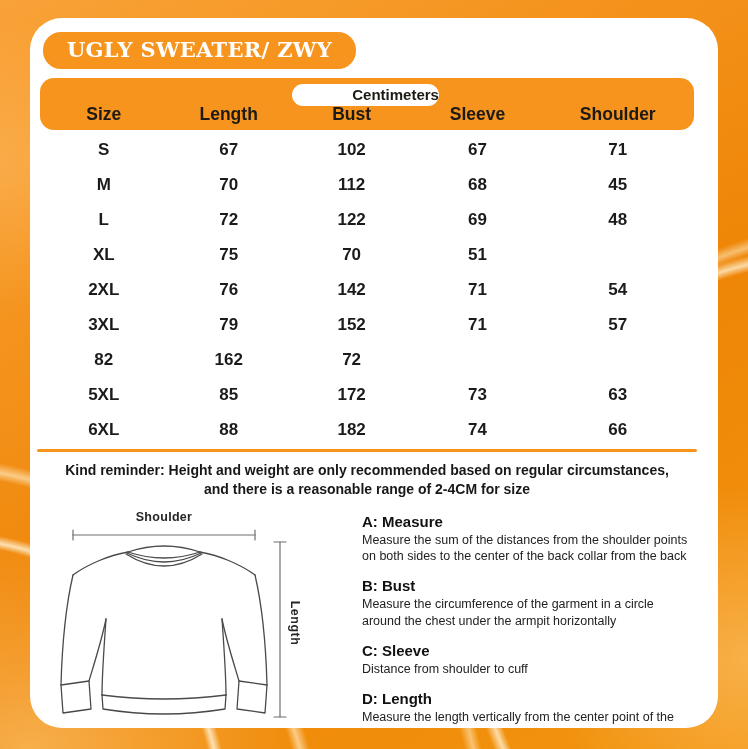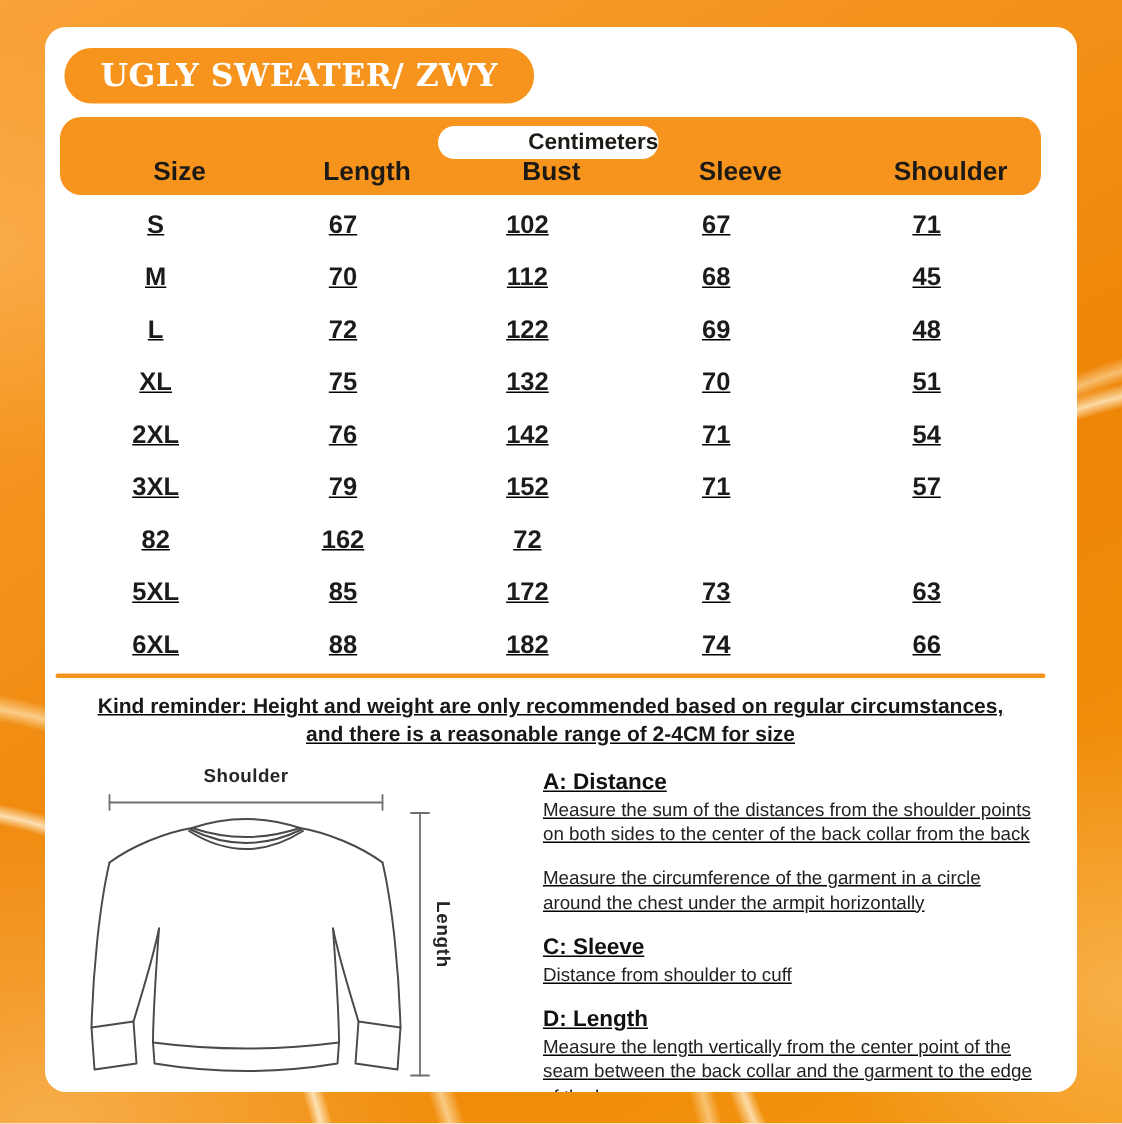--- a/index.html
+++ b/index.html
@@ -14,23 +14,22 @@
       radial-gradient(circle 500px at 830px 610px, rgba(255,238,205,0) 69.5%, rgba(255,238,205,.8) 71%, rgba(255,238,205,0) 72.8%),
       radial-gradient(circle 560px at 870px 640px, rgba(255,228,180,0) 72%, rgba(255,228,180,.6) 73.4%, rgba(255,228,180,0) 75%),
       radial-gradient(ellipse 420px 320px at 4% 100%, rgba(255,206,130,.55), transparent 65%),
       radial-gradient(ellipse 320px 270px at 100% 88%, rgba(255,206,130,.5), transparent 65%),
       radial-gradient(ellipse 300px 240px at 0% 22%, rgba(255,195,115,.4), transparent 60%),
       linear-gradient(150deg, #f9a238 0%, #f4941e 28%, #ee8506 58%, #f2950f 100%);
   }
 
   .card{
     position:absolute; left:30px; right:30px; top:18px; bottom:21px;
-    background:#ffffff; border-radius:14px; overflow:hidden;
+    background:#ffffff; border-radius:32px; overflow:hidden;
     padding:10px 24px 0 10px;
-    text-decoration:underline;
   }
 
   .title-pill{
     display:inline-block; margin:4px 0 0 3px;
     background:#F7941E; color:#ffffff;
     font-family:"DejaVu Serif", serif; font-weight:bold;
     font-size:21px; letter-spacing:.3px;
     padding:5px 24px 7px 24px; border-radius:18px;
   }
 
@@ -44,21 +43,21 @@
     color:#1d1a16; font-weight:700; font-size:15px;
     text-align:right; line-height:22px;
   }
   .grid-row{
     display:grid;
     grid-template-columns:19.5% 18.7% 18.9% 19.6% 23.3%;
     text-align:center;
   }
   .head-row{
     position:absolute; bottom:5px; width:100%;
-    font-weight:700; font-size:17.5px; color:#1d1a16;margin-left:16px;
+    font-weight:700; font-size:17.5px; color:#1d1a16;
   }
 
   .tbody{ padding-top:2px; }
   .trow{ height:35px; align-items:center; font-size:17px; color:#1b1b1b; }
   .cell{ font-weight:600; }
   .cell.size{ font-weight:700; }
 
   .divider{ height:3px; background:#F7941E; margin:2px -3px 0 -3px; border-radius:2px; }
 
   .reminder{
@@ -126,21 +125,20 @@
         <div class="grid-row trow">
           <div class="cell size">L</div>
           <div class="cell">72</div>
           <div class="cell">122</div>
           <div class="cell">69</div>
           <div class="cell">48</div>
         </div>
         <div class="grid-row trow">
           <div class="cell size">XL</div>
           <div class="cell">75</div>
-          <div class="cell">132</div>
           <div class="cell">70</div>
           <div class="cell">51</div>
         </div>
         <div class="grid-row trow">
           <div class="cell size">2XL</div>
           <div class="cell">76</div>
           <div class="cell">142</div>
           <div class="cell">71</div>
           <div class="cell">54</div>
         </div>
@@ -220,24 +218,25 @@
             <path d="M164,92 C166,120 168,150 168,168"></path>
 
             <path d="M44,168 Q106,176 168,168"></path>
             <path d="M44,168 L45,182 Q106,192 167,182 L168,168"></path>
           </g>
         </svg>
       </div>
 
       <div class="descs">
           <div class="desc-block">
-            <div class="desc-h">A: Distance</div>
+            <div class="desc-h">A: Measure</div>
             <div class="desc-b">Measure the sum of the distances from the shoulder points on both sides to the center of the back collar from the back</div>
           </div>
           <div class="desc-block">
+            <div class="desc-h">B: Bust</div>
             <div class="desc-b">Measure the circumference of the garment in a circle around the chest under the armpit horizontally</div>
           </div>
           <div class="desc-block">
             <div class="desc-h">C: Sleeve</div>
             <div class="desc-b">Distance from shoulder to cuff</div>
           </div>
           <div class="desc-block">
             <div class="desc-h">D: Length</div>
             <div class="desc-b">Measure the length vertically from the center point of the seam between the back collar and the garment to the edge of the hem</div>
           </div>

